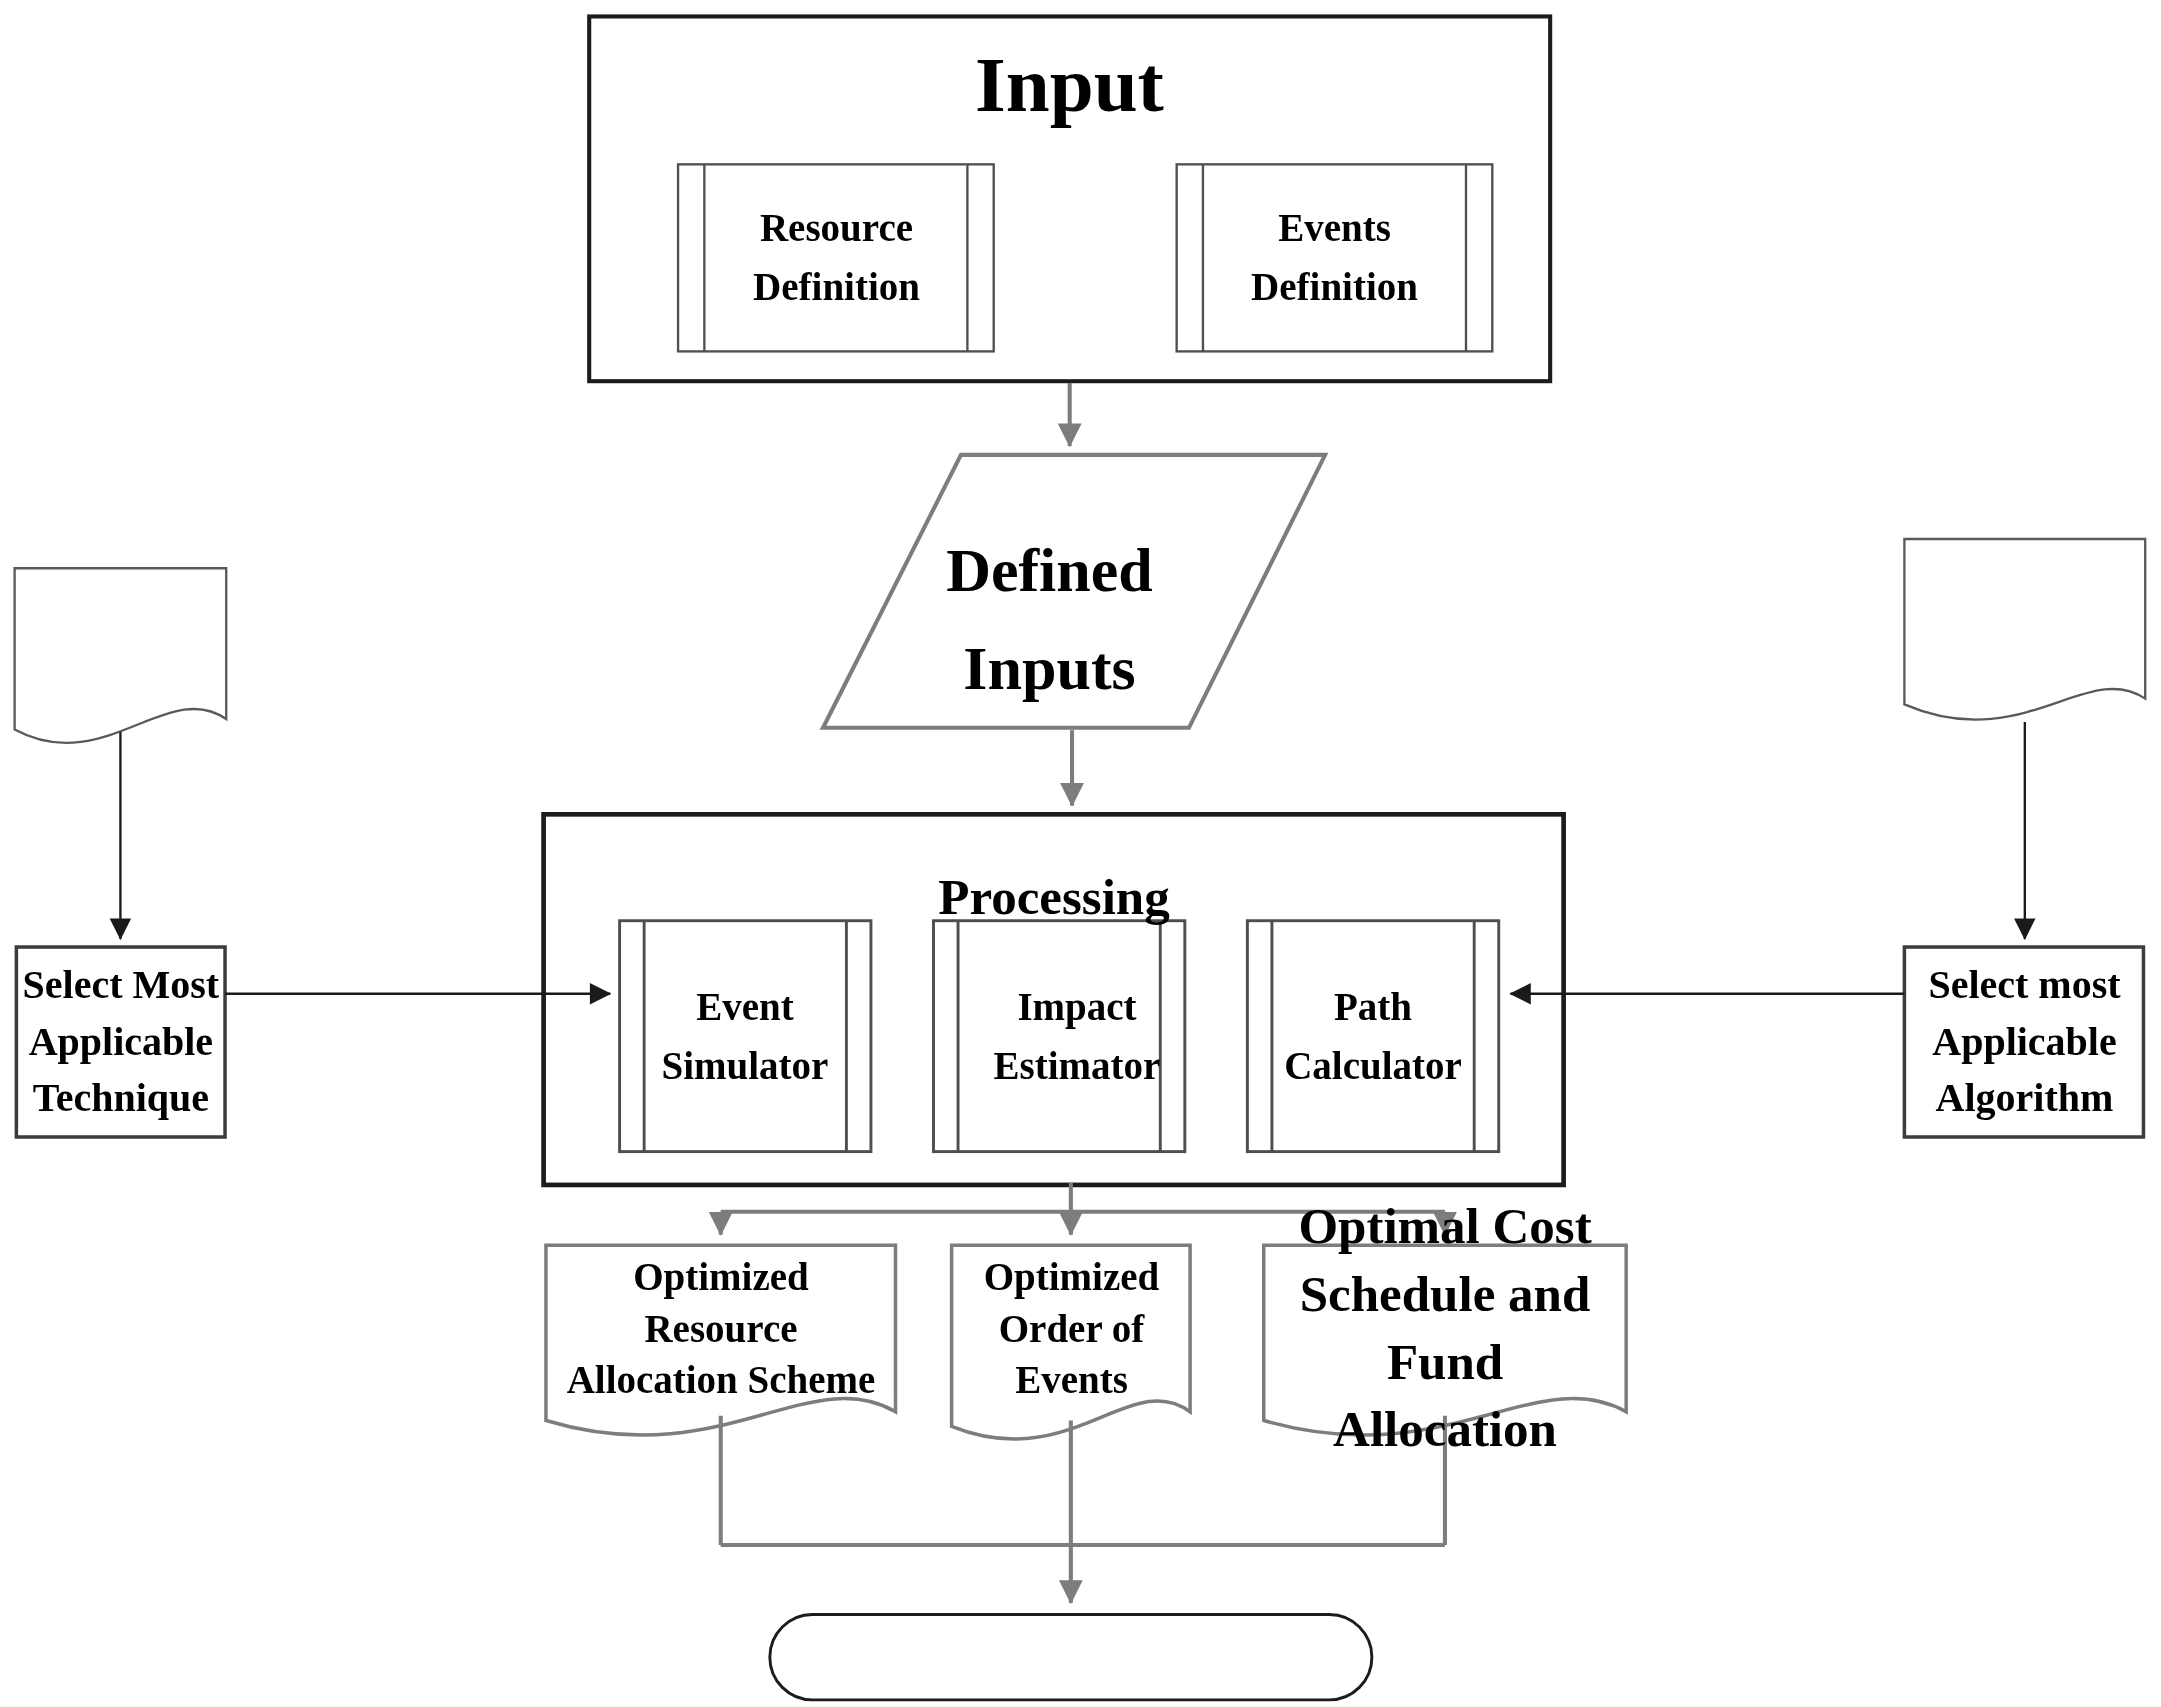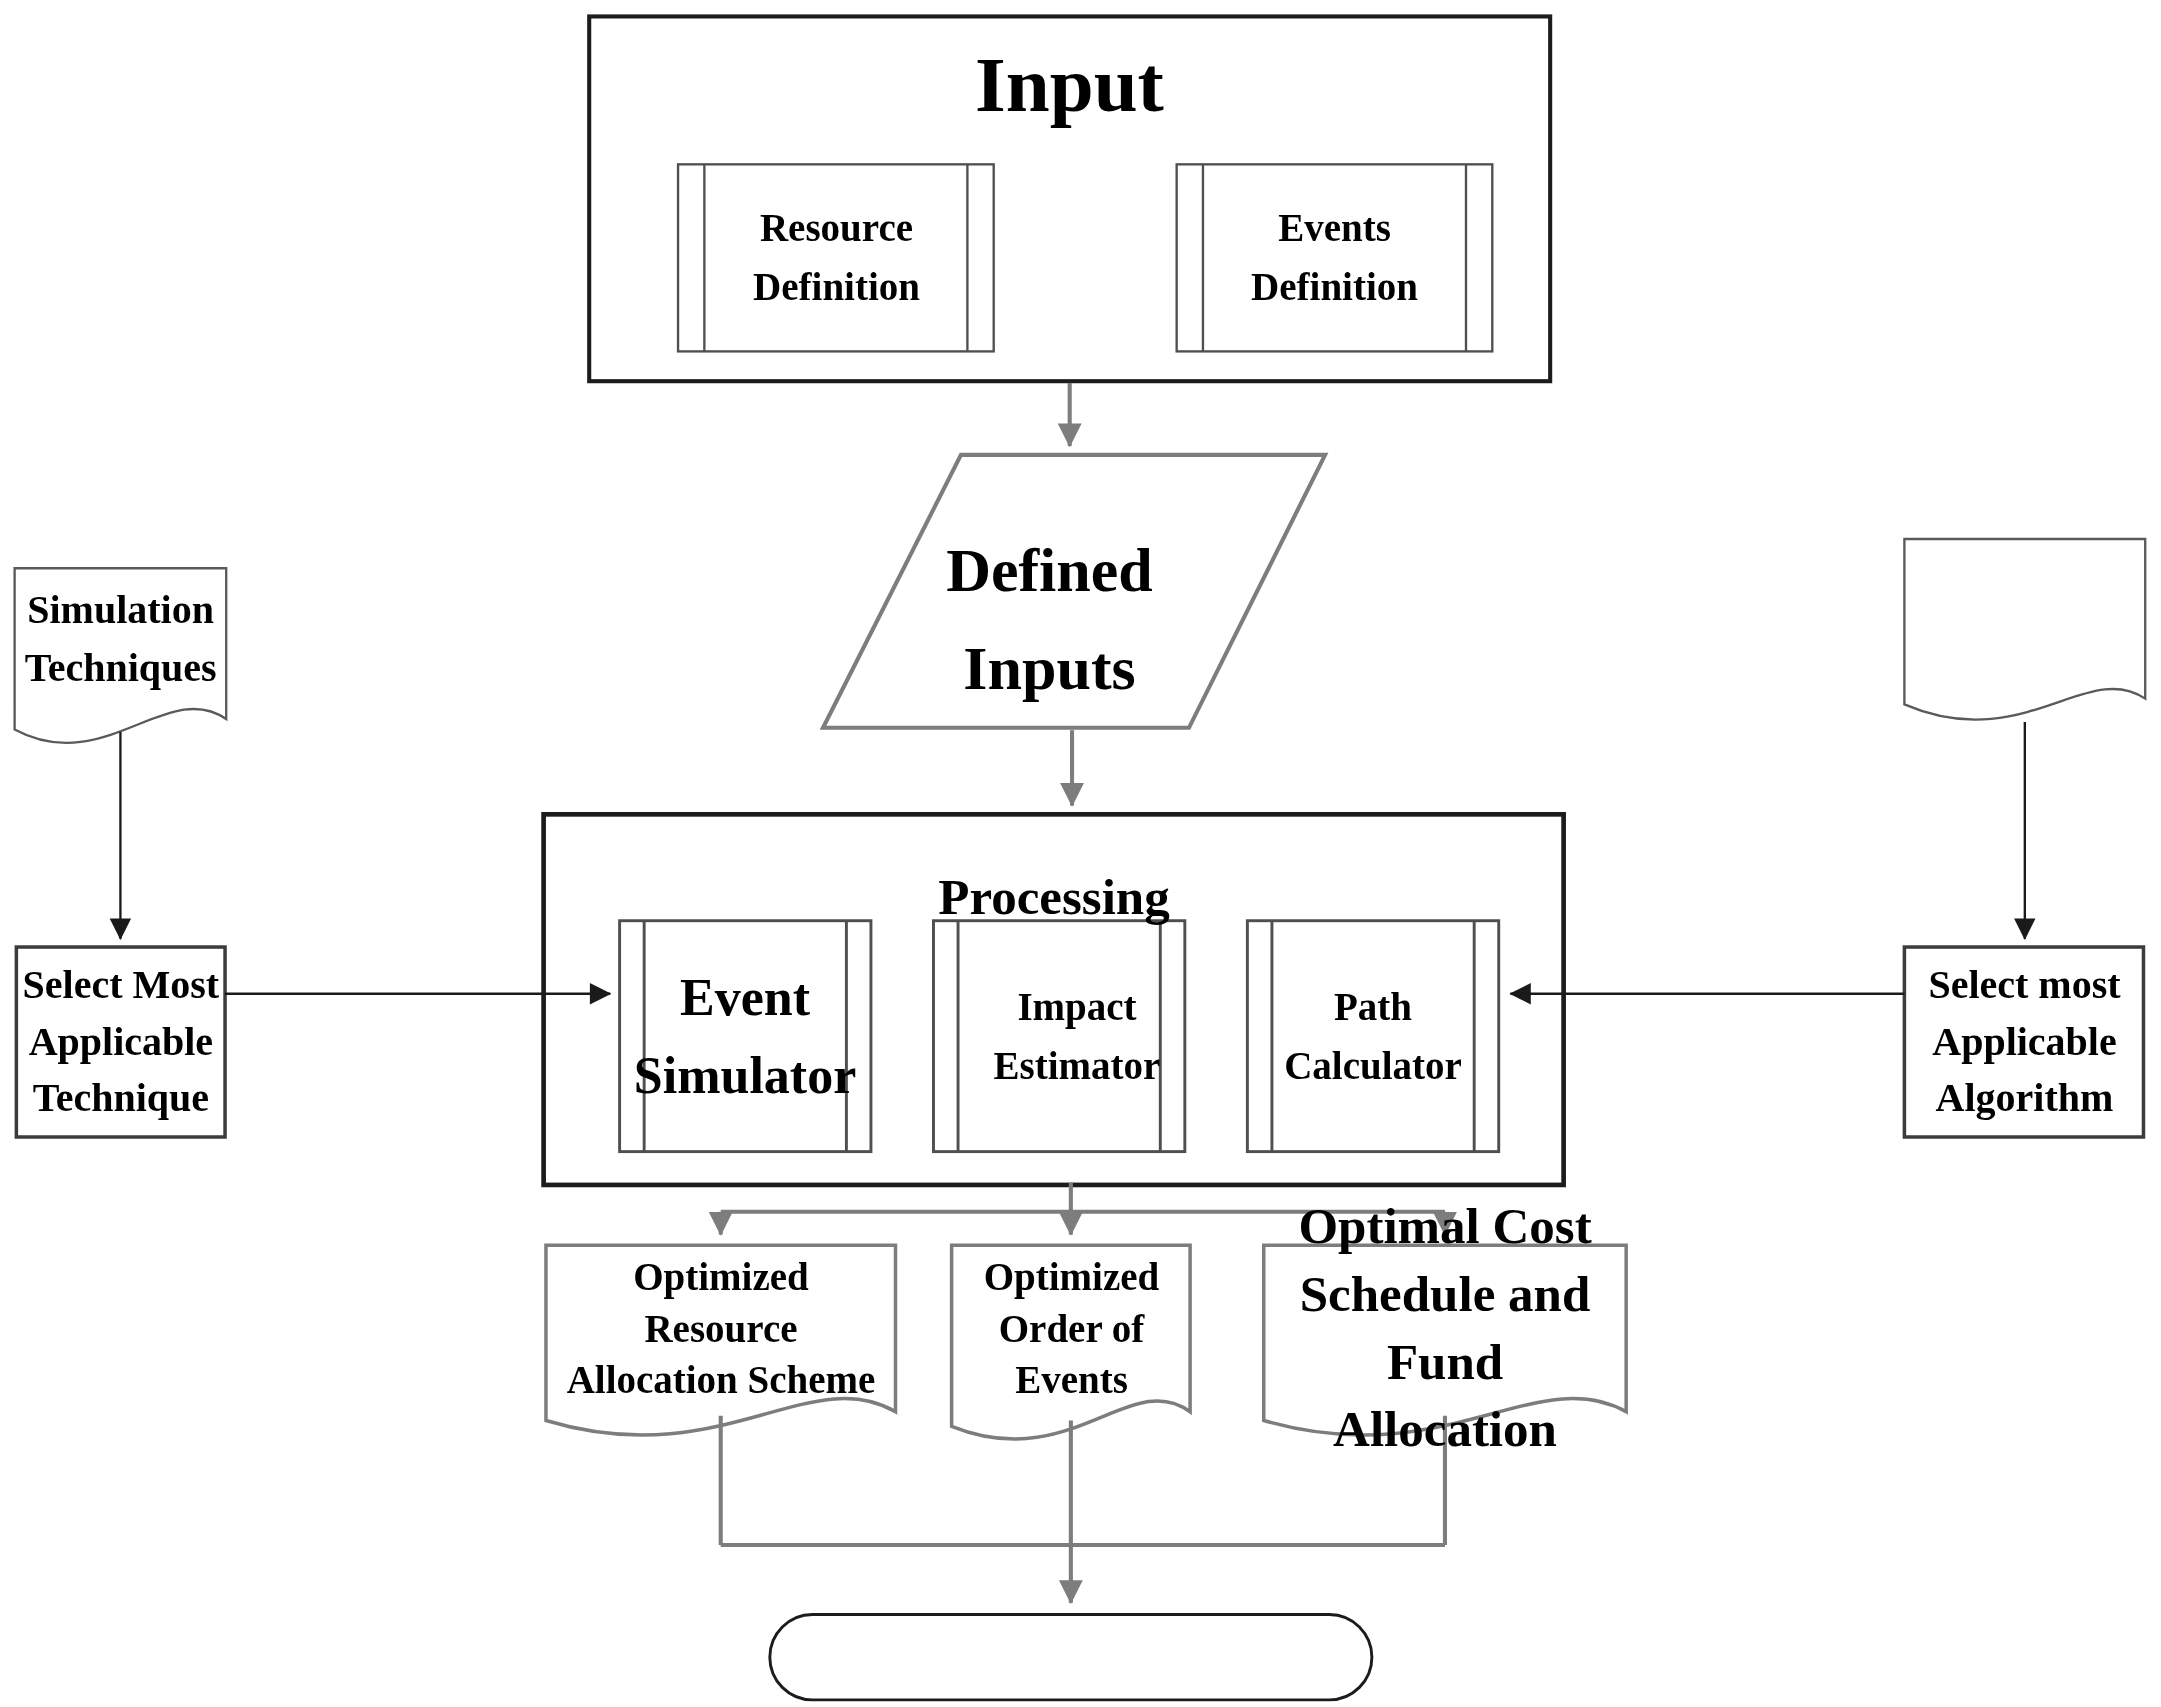--- a/index.html
+++ b/index.html
@@ -118,31 +118,29 @@
 Definition</div>
 
   <div class="lbl" style="left:1203px;top:164px;width:263px;height:187px;font-size:39px;line-height:1.5;">Events
 Definition</div>
 
   <div class="lbl" style="left:874px;top:515px;width:351px;height:210px;font-size:62px;line-height:1.58;">Defined
 Inputs</div>
 
   <div class="lbl title" style="left:544px;top:827px;width:1020px;height:140px;font-size:51px;">Processing</div>
 
-  <div class="lbl" style="left:644px;top:921px;width:202px;height:231px;font-size:52px;line-height:1.5;">Event
+  <div class="lbl" style="left:644px;top:921px;width:202px;height:231px;font-size:39px;line-height:1.5;">Event
 Simulator</div>
 
   <div class="lbl" style="left:958px;top:921px;width:202px;height:231px;font-size:39px;line-height:1.5;margin-left:18px;">Impact
 Estimator</div>
 
   <div class="lbl" style="left:1272px;top:921px;width:202px;height:231px;font-size:39px;line-height:1.5;text-align:center;">Path
 Calculator</div>
 
-  <div class="lbl" style="left:14.6px;top:576px;width:212px;height:126px;font-size:40px;line-height:1.45;">Simulation
-Techniques</div>
 
   <div class="lbl" style="left:16.4px;top:947px;width:209px;height:190px;font-size:40px;line-height:1.42;">Select Most
 Applicable
 Technique</div>
 
 
   <div class="lbl" style="left:1905px;top:947px;width:239px;height:190px;font-size:40px;line-height:1.42;">Select most
 Applicable
 Algorithm</div>
 

